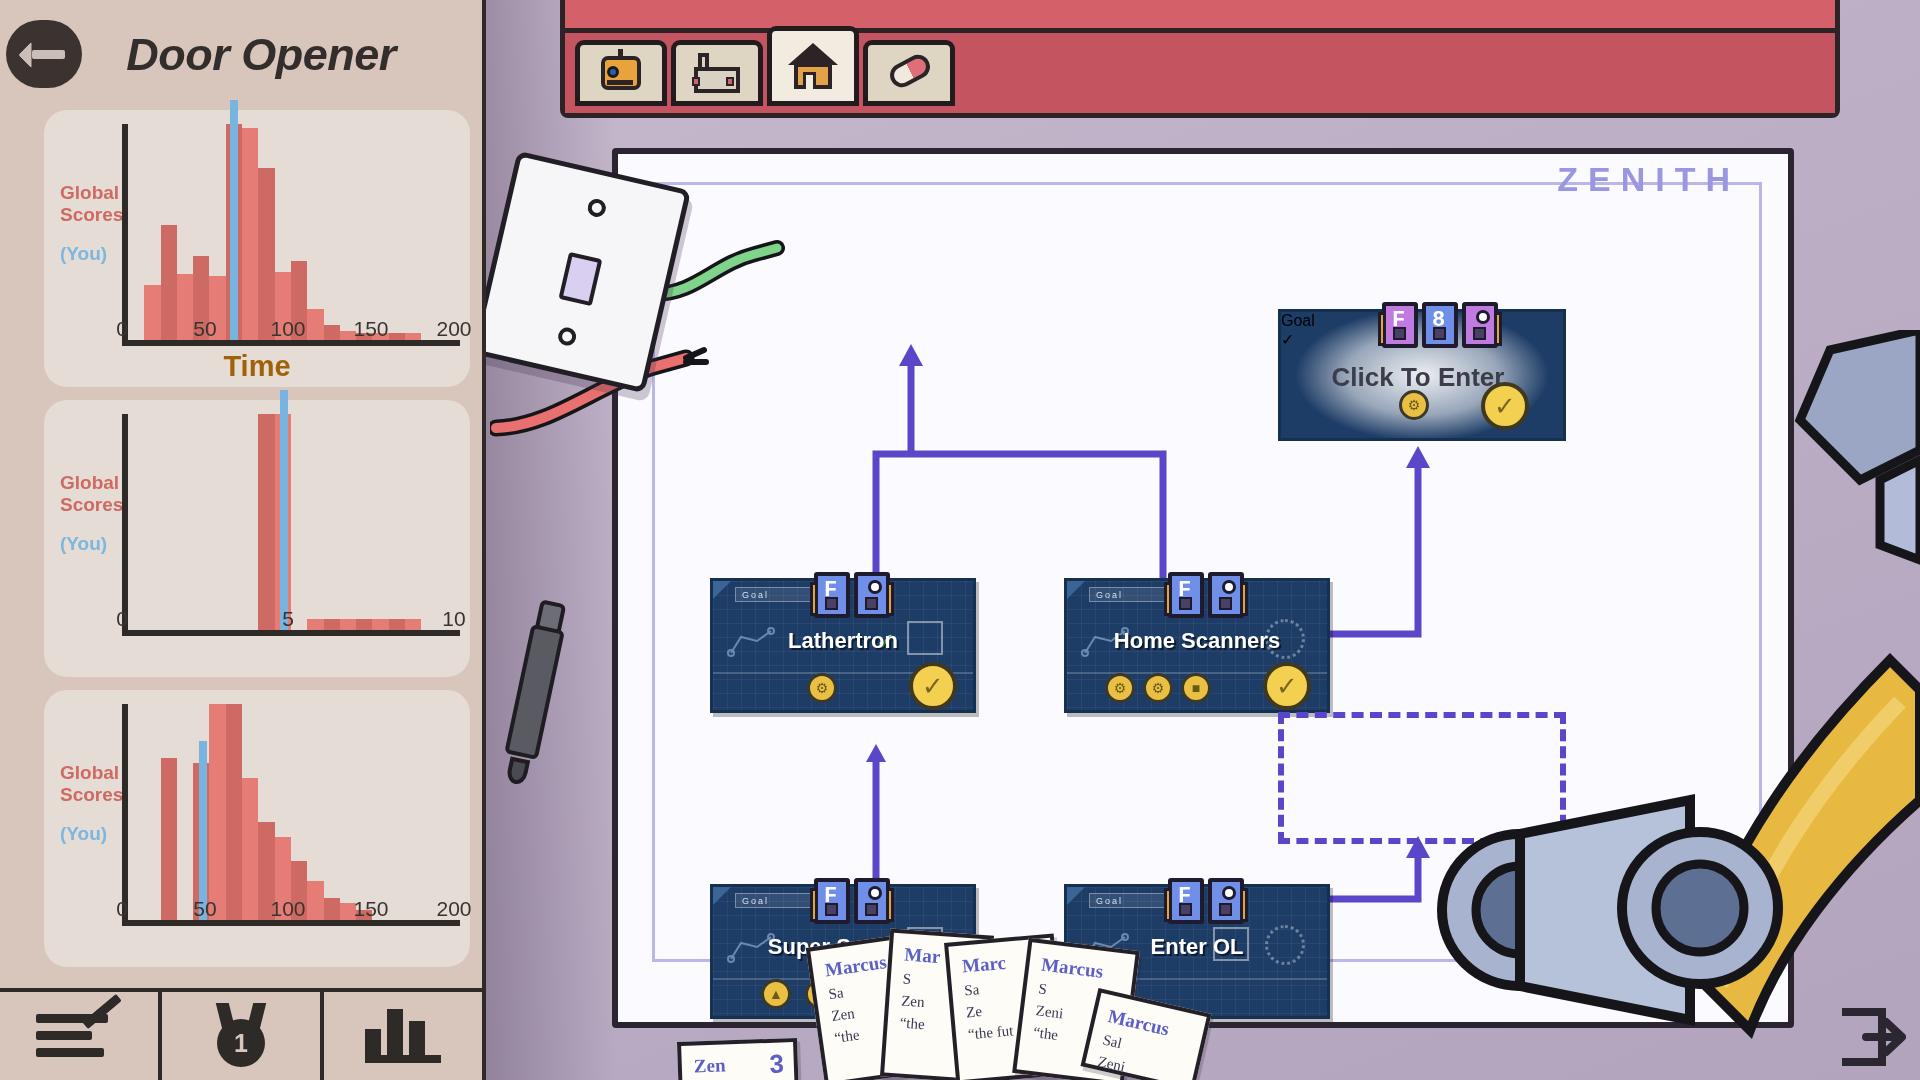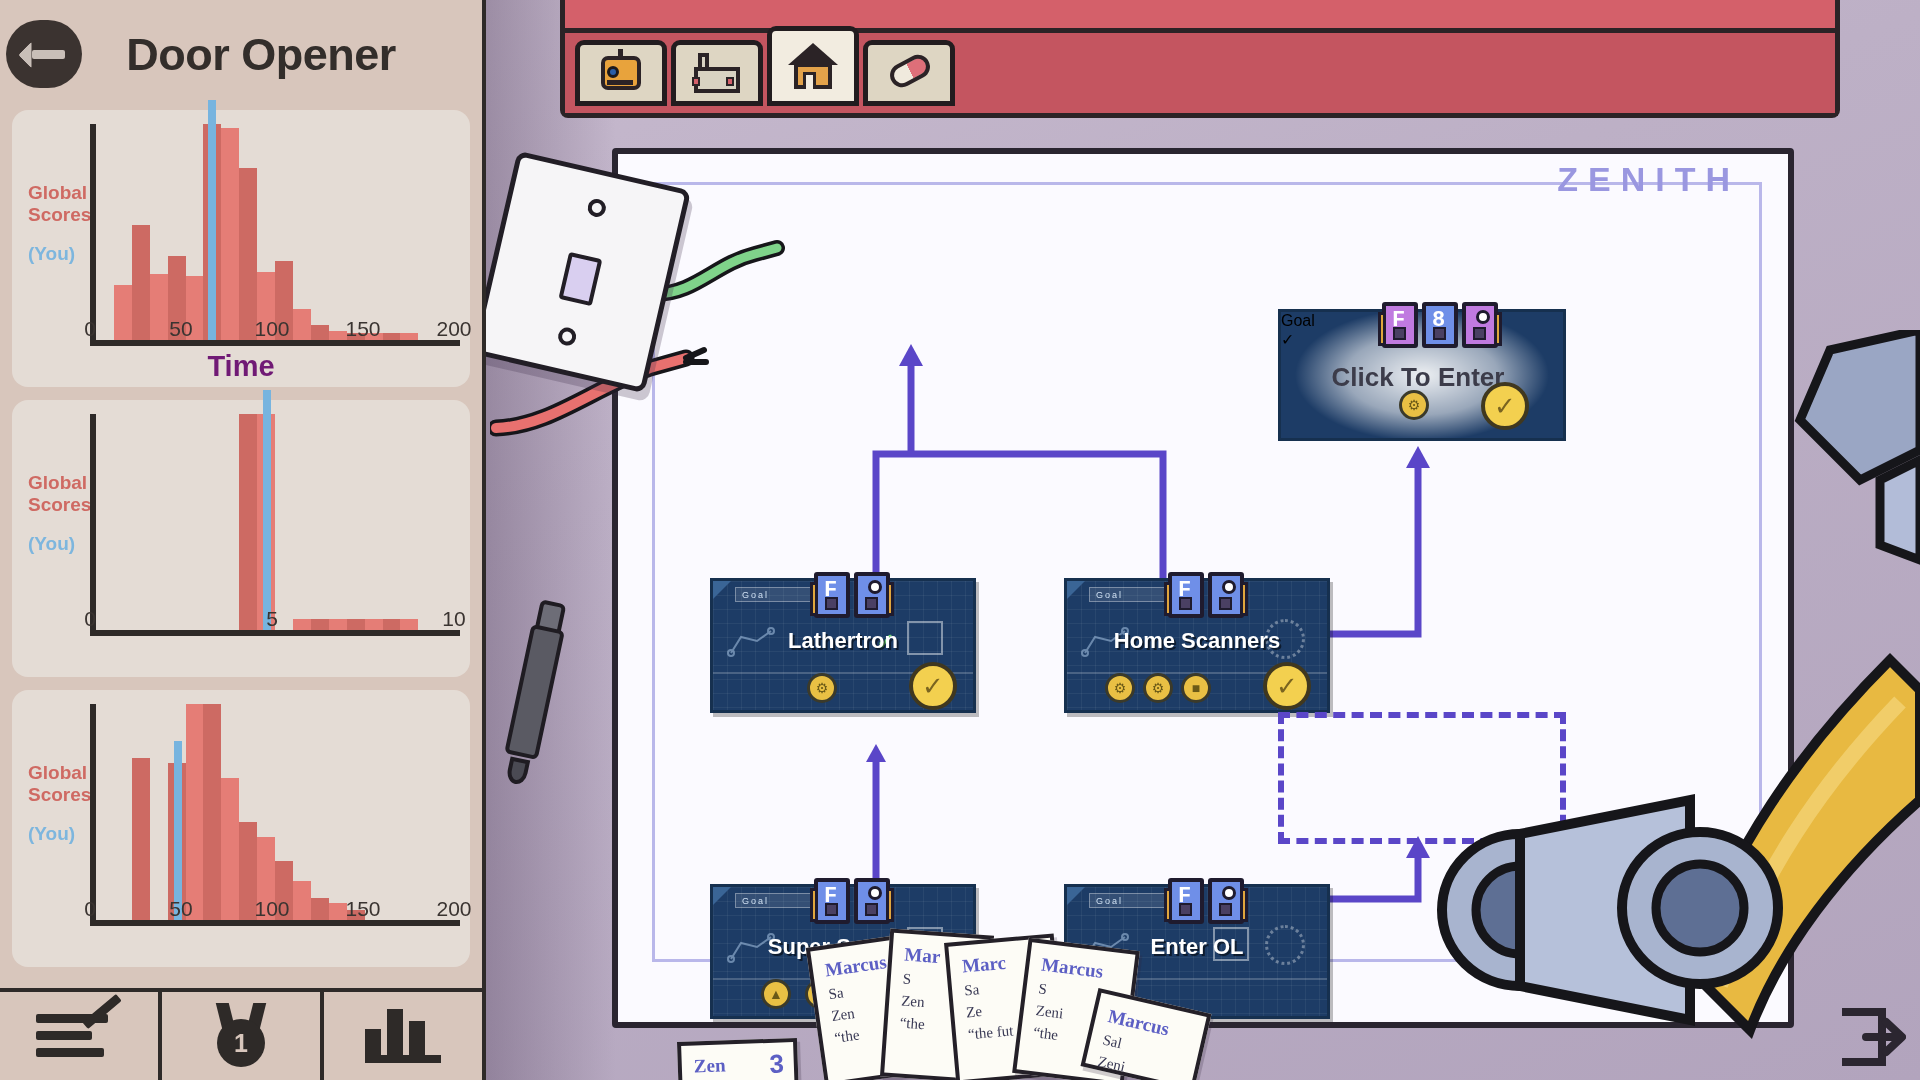--- a/index.html
+++ b/index.html
@@ -50,27 +50,28 @@
     content: ""; position: absolute; left: 0px; top: 15.5px;
     width: 19px; height: 19px; background: #c9bfb8;
     transform: translateY(-50%) rotate(45deg);
     border-radius: 3px;
     clip-path: polygon(0 0, 0 100%, 100% 100%);
   }
   .sb-title {
     width: 100%; text-align: center; padding-left: 40px;
     font-size: 45px; font-weight: bold; color: #332e2b;
     letter-spacing: -0.5px;
+    font-style: italic;
   }
 
   
   .charts { padding: 0 12px; display: flex; flex-direction: column; gap: 13px; }
   .chart-card {
-    background: #e4dcd5; border-radius: 16px;
-    height: 277px; position: relative; padding: 10px 24px 0 12px;
+    background: #e4dcd5; border-radius: 23px;
+    height: 277px; position: relative; padding: 10px 24px 0 12px; margin-left: 32px;
   }
   .chart-legend {
     position: absolute; left: 16px; top: 72px; width: 80px;
     text-align: left; line-height: 1.18;
   }
   .lg-global { color: #cf6a63; font-size: 19px; font-weight: bold; }
   .lg-you { color: #7db6de; font-size: 19px; font-weight: bold; margin-top: 16px; }
   .plot {
     position: absolute; left: 78px; right: 16px; top: 14px; height: 222px;
   }
@@ -90,21 +91,21 @@
   }
   .ticks {
     position: absolute; left: 78px; right: 16px; bottom: 44px; height: 26px;
   }
   .tick {
     position: absolute; font-size: 21px; color: #3a3431;
     transform: translateX(-50%); white-space: nowrap;
   }
   .chart-xlabel {
     position: absolute; left: 0; right: 0; bottom: 4px;
-    text-align: center; font-size: 29px; font-weight: bold; color: #701a75;
+    text-align: center; font-size: 29px; font-weight: bold; color: #a16207;
   }
 
   
   .sb-tabs {
     margin-top: auto; height: 92px; display: flex;
     border-top: 4px solid #2e2a28;
   }
   .sb-tab {
     flex: 1 1 0; display: flex; align-items: center; justify-content: center;
     border-right: 4px solid #2e2a28; cursor: pointer; position: relative;

